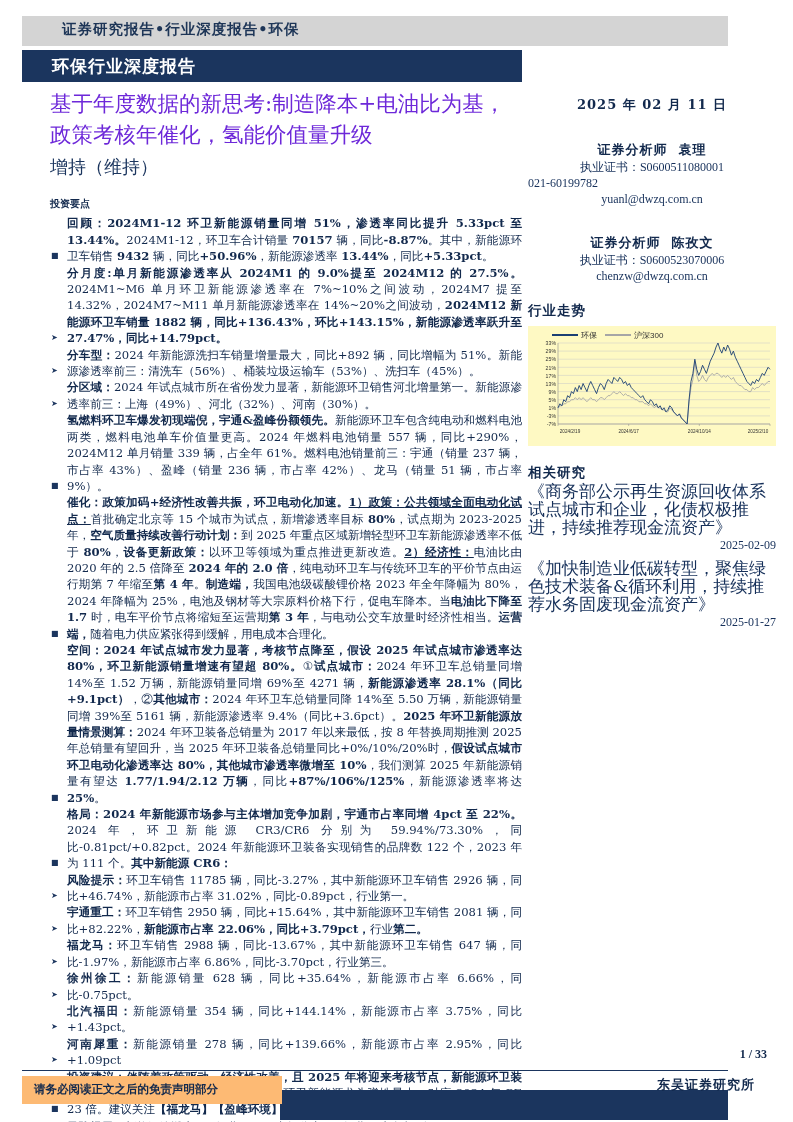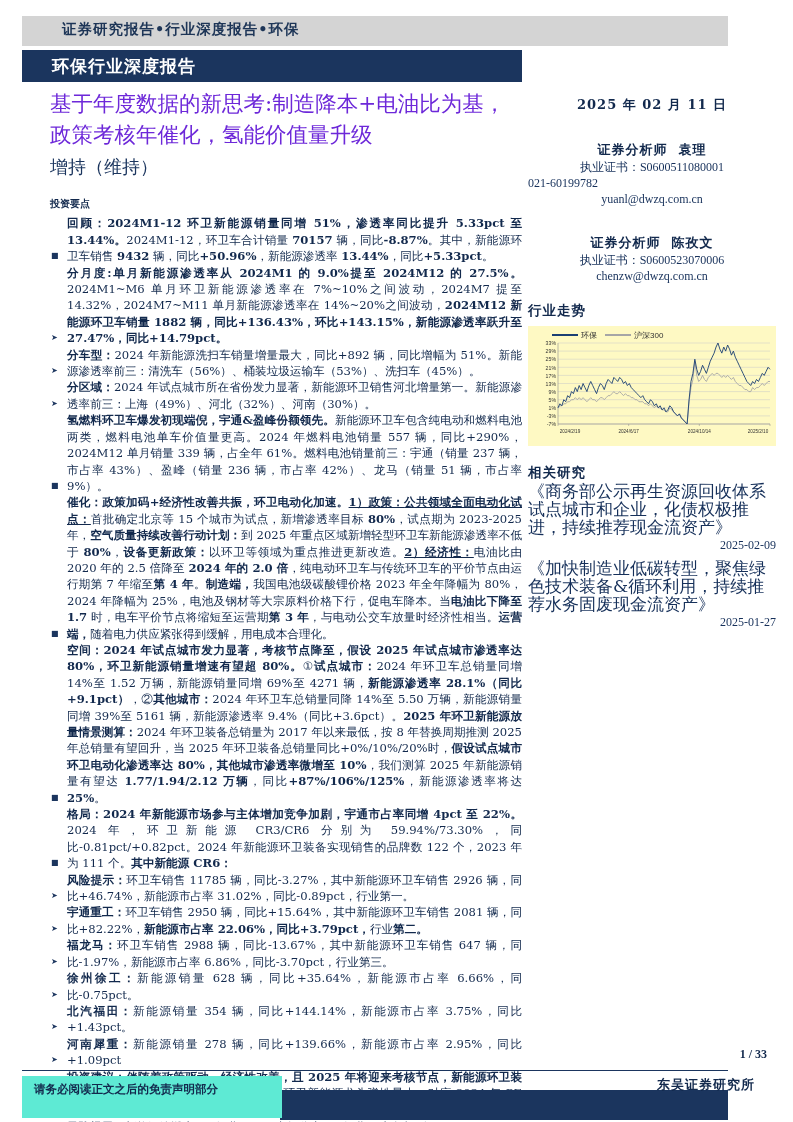--- a/index.html
+++ b/index.html
@@ -105,21 +105,21 @@
   u{text-decoration:underline;}
 
   
   .pg{
     position:absolute;right:26px;top:1047px;
     font-size:12px;font-weight:bold;color:#12294d;
     font-family:"Liberation Serif",serif;
   }
   .foot-rule{position:absolute;left:22px;top:1070px;width:706px;height:1px;background:#1b355e;}
   .foot-gray{
-    position:absolute;left:22px;top:1076px;width:260px;height:42px;background:#5eead4;
+    position:absolute;left:22px;top:1076px;width:260px;height:28px;background:#fdba74;
   }
   .foot-gray span{
     position:absolute;left:12px;top:6px;font-size:11.5px;font-weight:bold;color:#12294d;
     font-family:"DejaVu Serif",serif;
   }
   .foot-navy{
     position:absolute;left:280px;top:1090px;width:448px;height:30px;background:#1b355e;
   }
   .foot-firm{
     position:absolute;right:38px;top:1076px;font-size:13px;font-weight:bold;color:#12294d;

